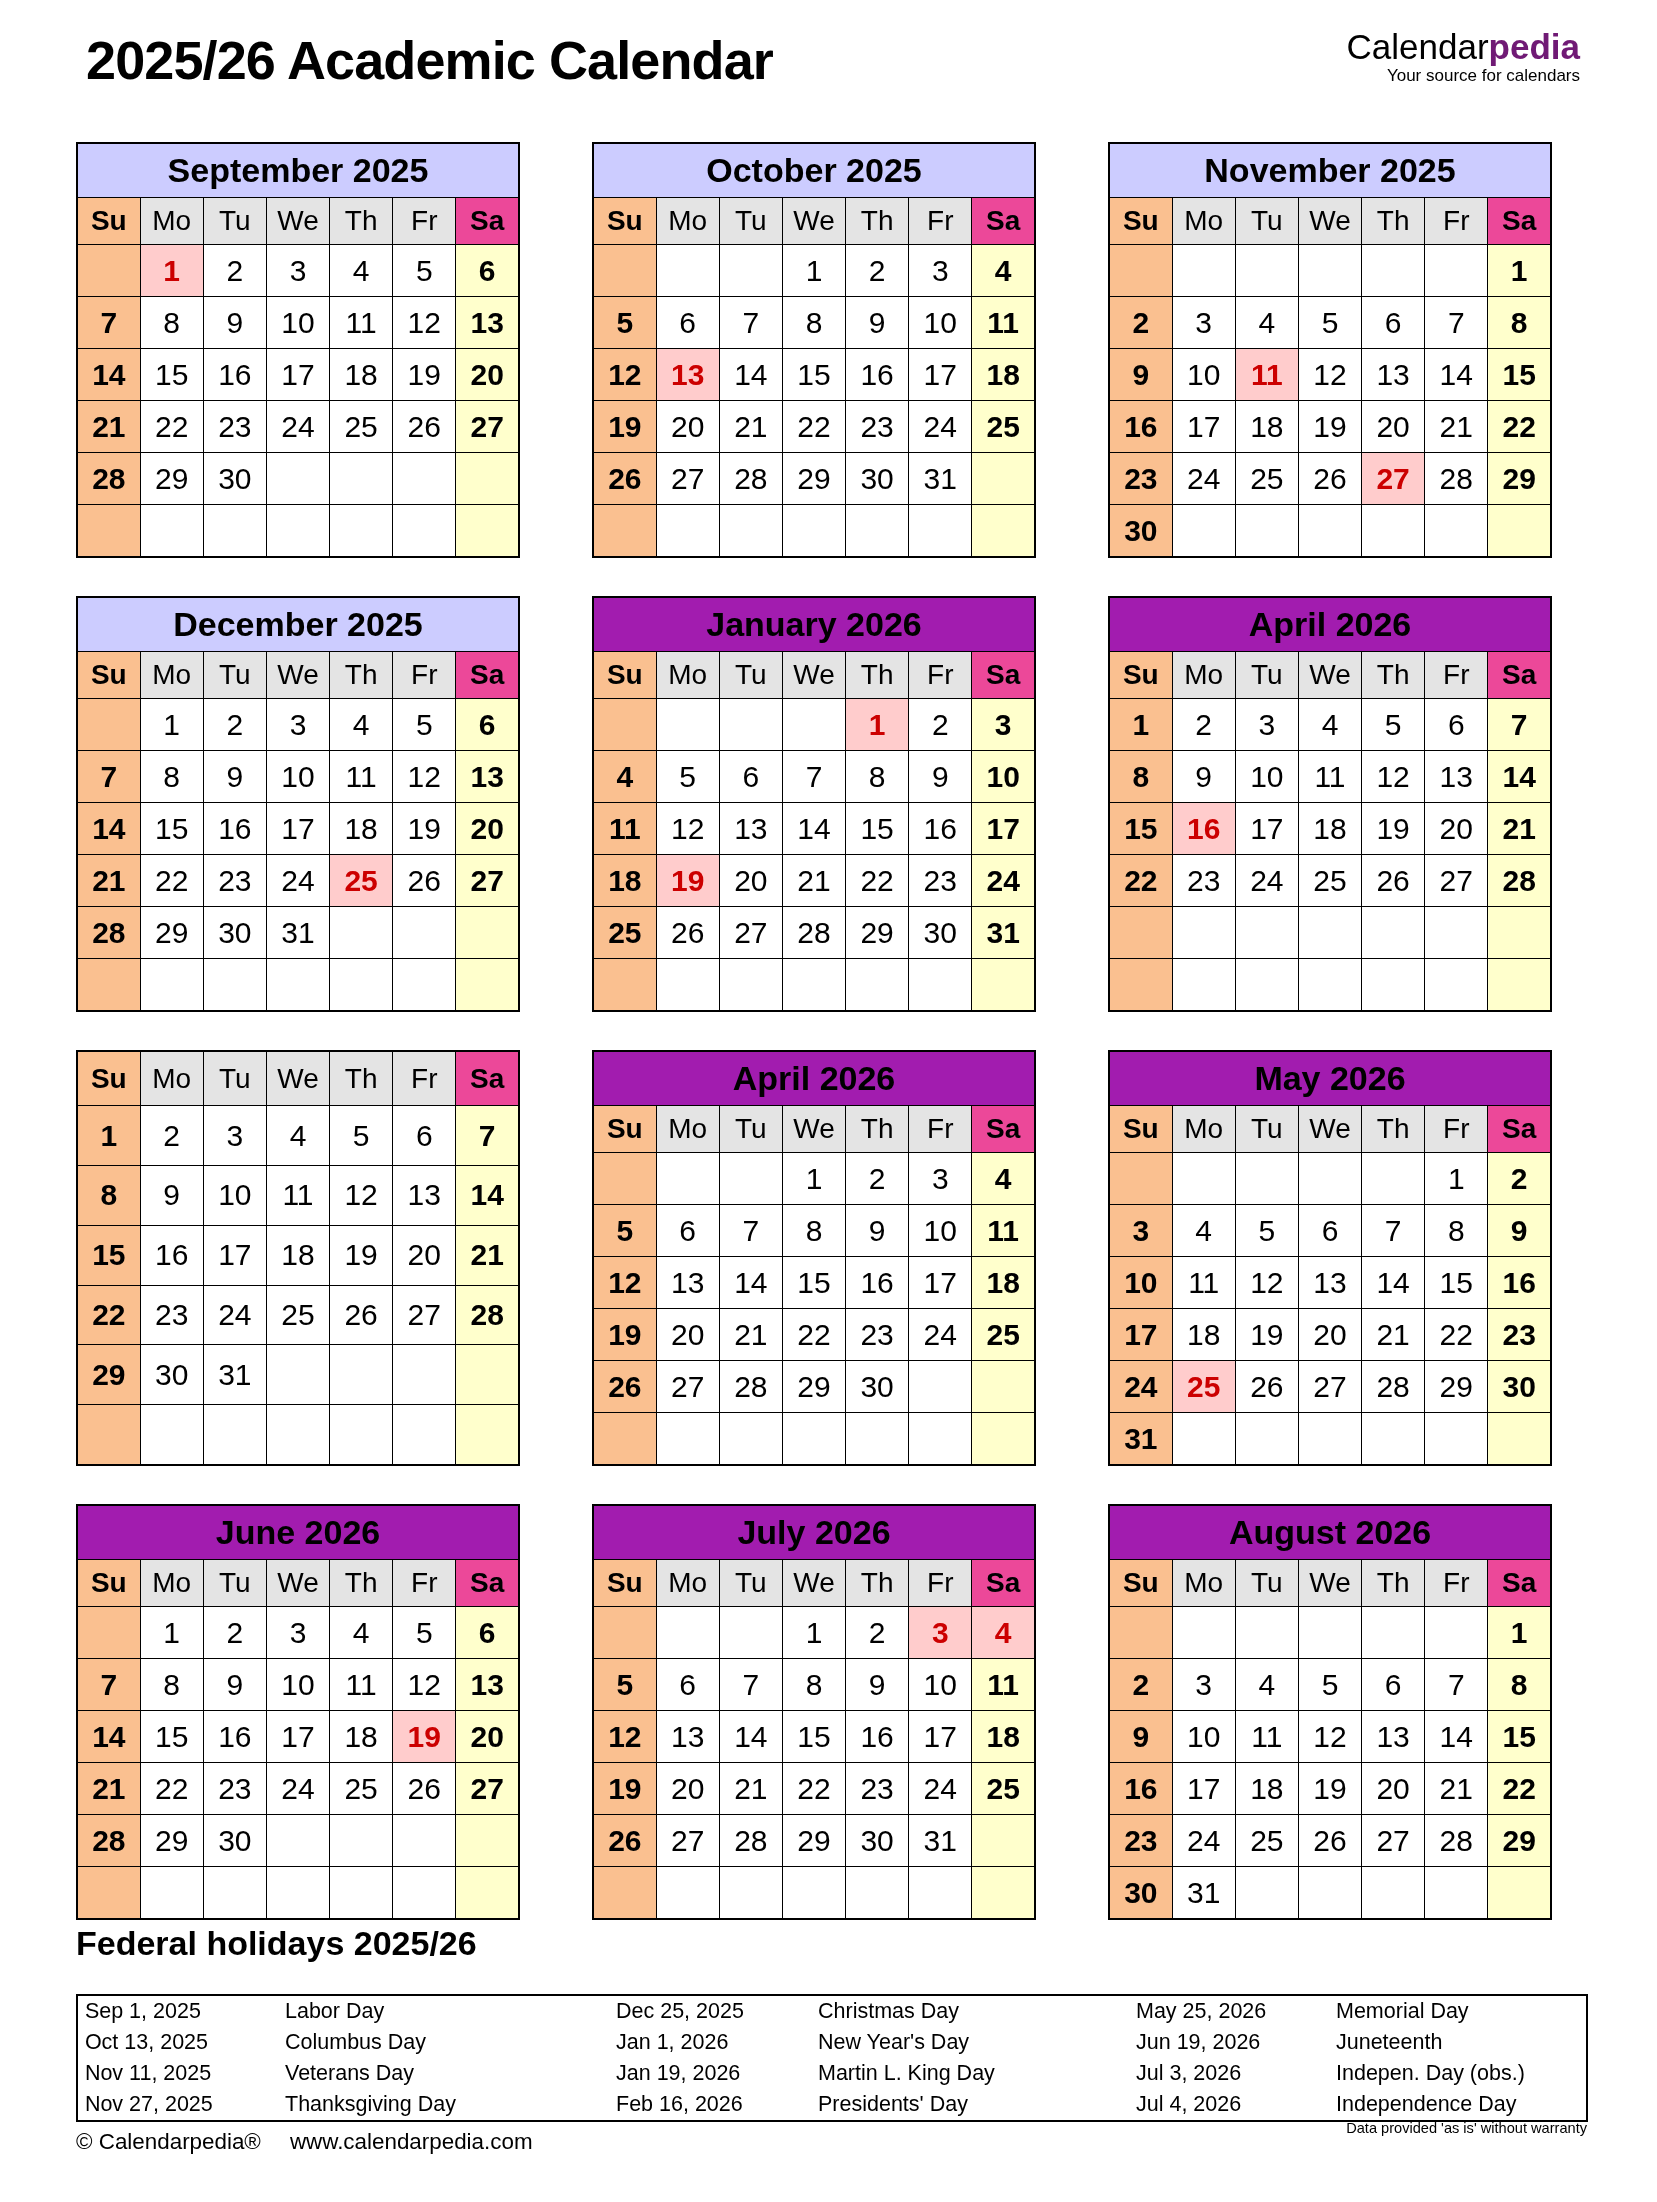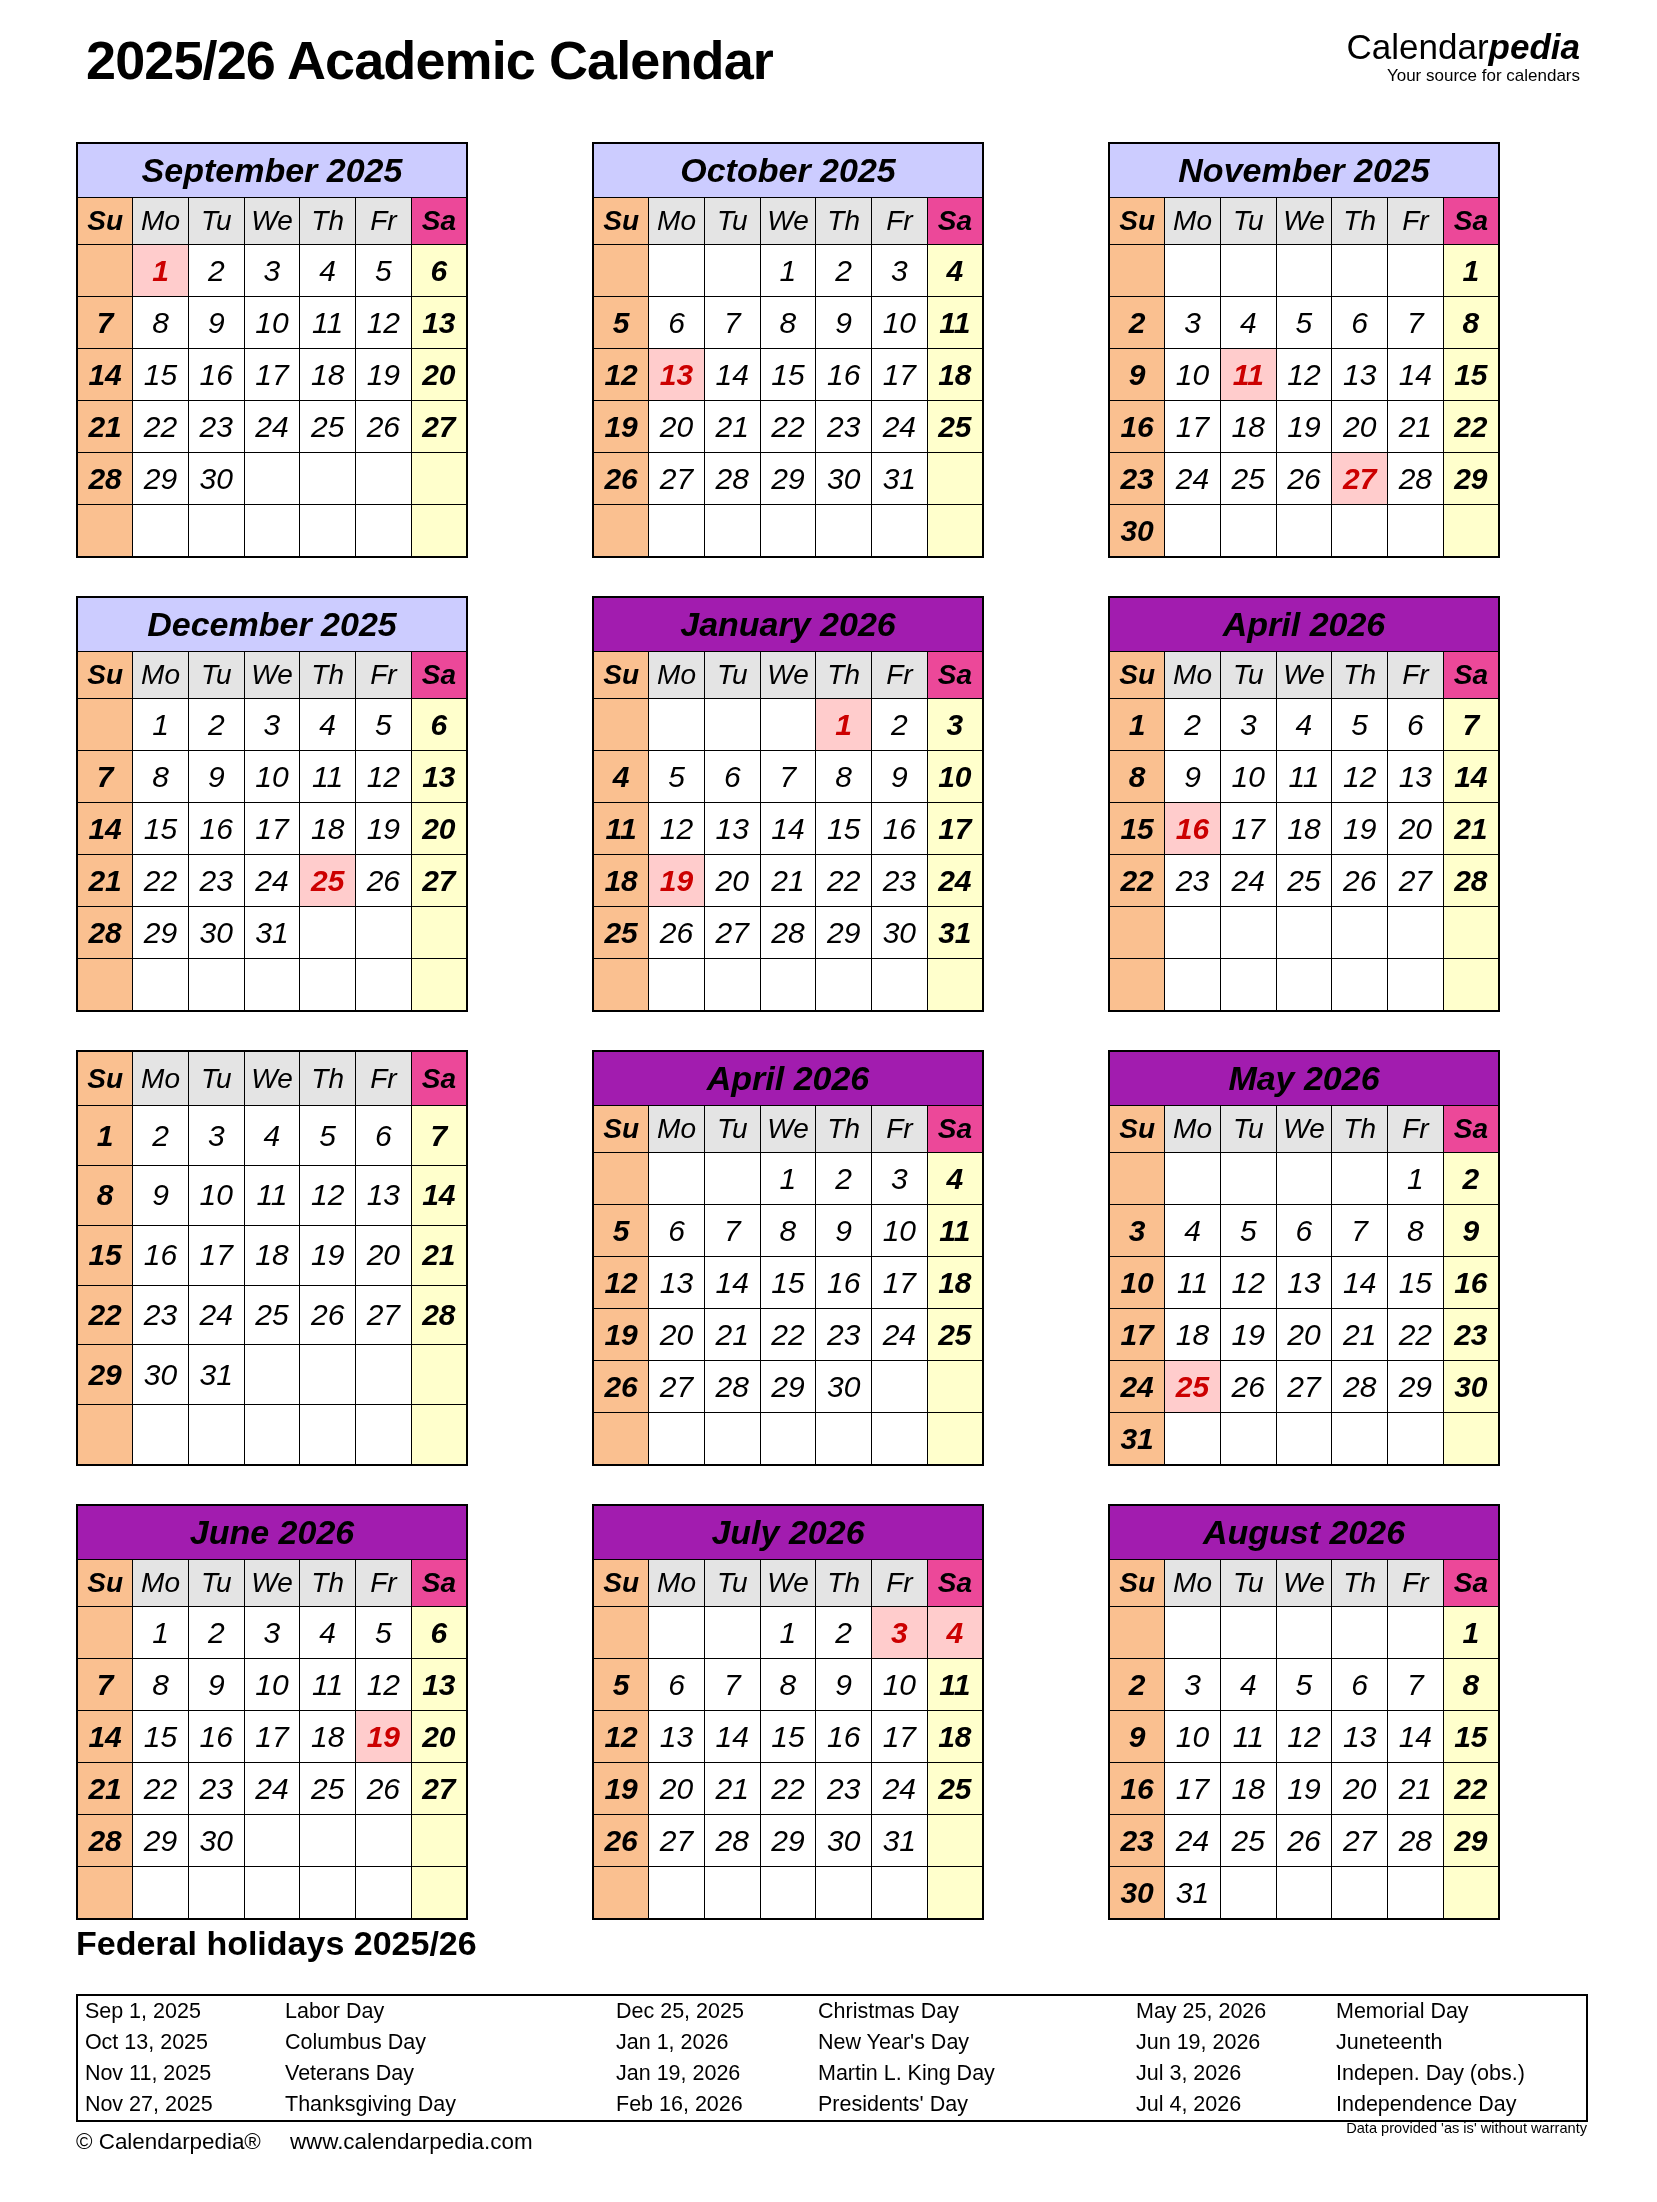--- a/index.html
+++ b/index.html
@@ -8,33 +8,32 @@
     background:#ffffff; font-family:"Liberation Sans", sans-serif; color:#000;
   }
 
   .page-title {
     position:absolute; left:86px; top:29px;
     font-size:54px; font-weight:bold; letter-spacing:-0.9px; white-space:nowrap;
   }
 
   .logo { position:absolute; top:29px; right:77px; text-align:right; line-height:1.05; }
   .logo-main { font-size:35px; white-space:nowrap; }
-  .logo-pedia { color:#000000; font-weight:bold; font-style:italic; }
+  .logo-pedia { color:#701a75; font-weight:bold; }
   .logo-tagline { font-size:17px; margin-top:1.7px; white-space:nowrap; }
 
   .months-grid {
     position:absolute; left:76px; top:142px;
     display:grid; grid-template-columns:repeat(3, 456px);
     column-gap:60px; row-gap:38px;
   }
 
   table.month {
-    width:392px; border-collapse:collapse; table-layout:fixed;
+    width:444px; border-collapse:collapse; table-layout:fixed;
     border:2.6px solid #000;
-    font-style:italic;
   }
   table.month th, table.month td {
     border:1.7px solid #000; text-align:center; padding:0; overflow:hidden;
   }
   .mh  { height:53px; font-size:34px; font-weight:bold; }
   .y25 { background:#ccccff; }
   .y26 { background:#a21caf; }
 
   .dh      { height:46px; font-size:28px; }
   .dh.wd   { background:#e4e4e4; font-weight:normal; }

